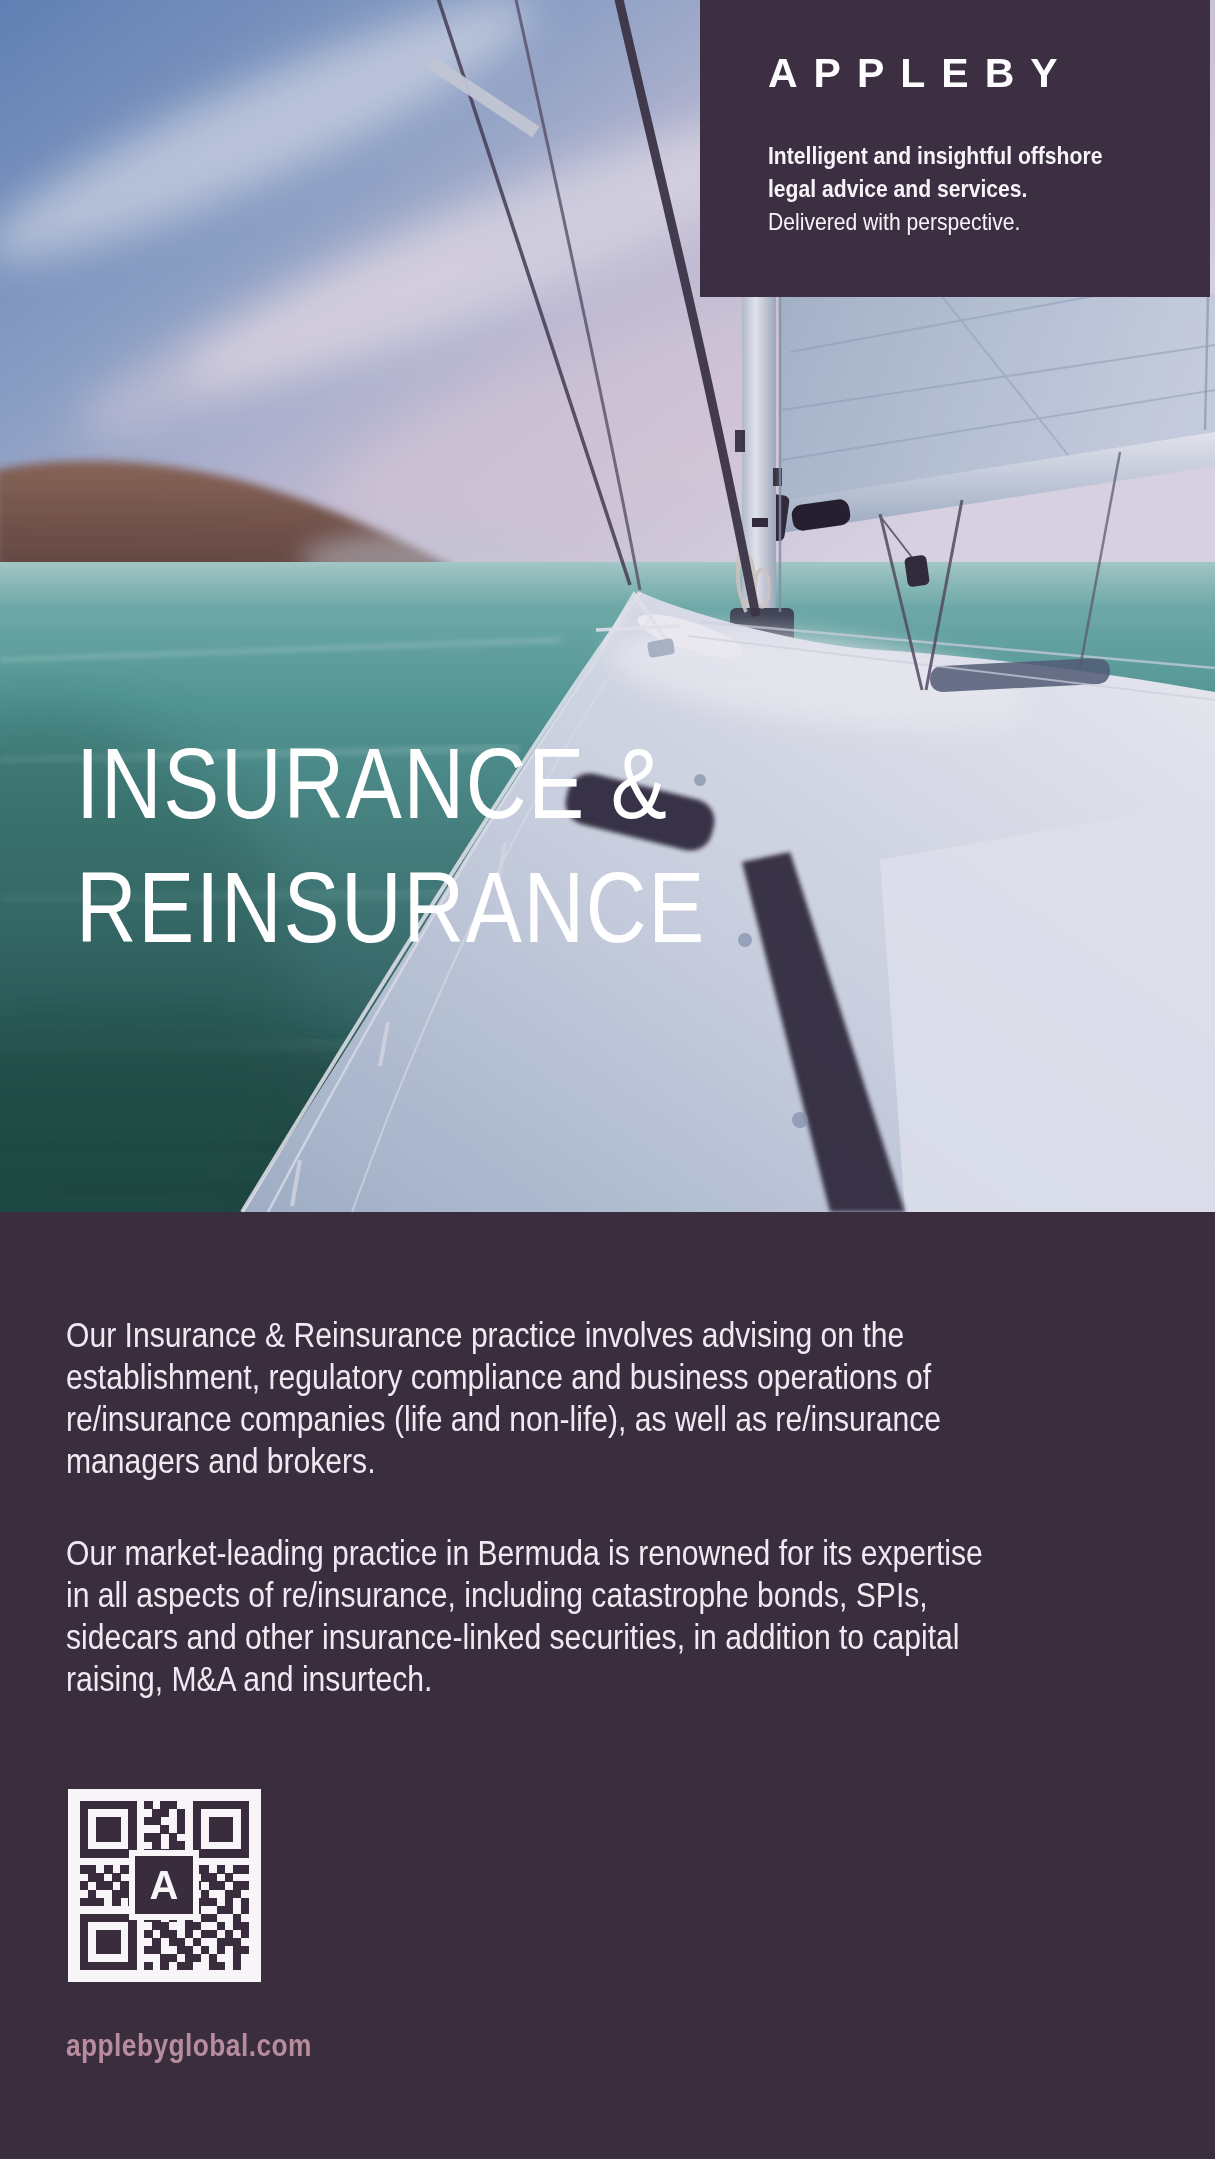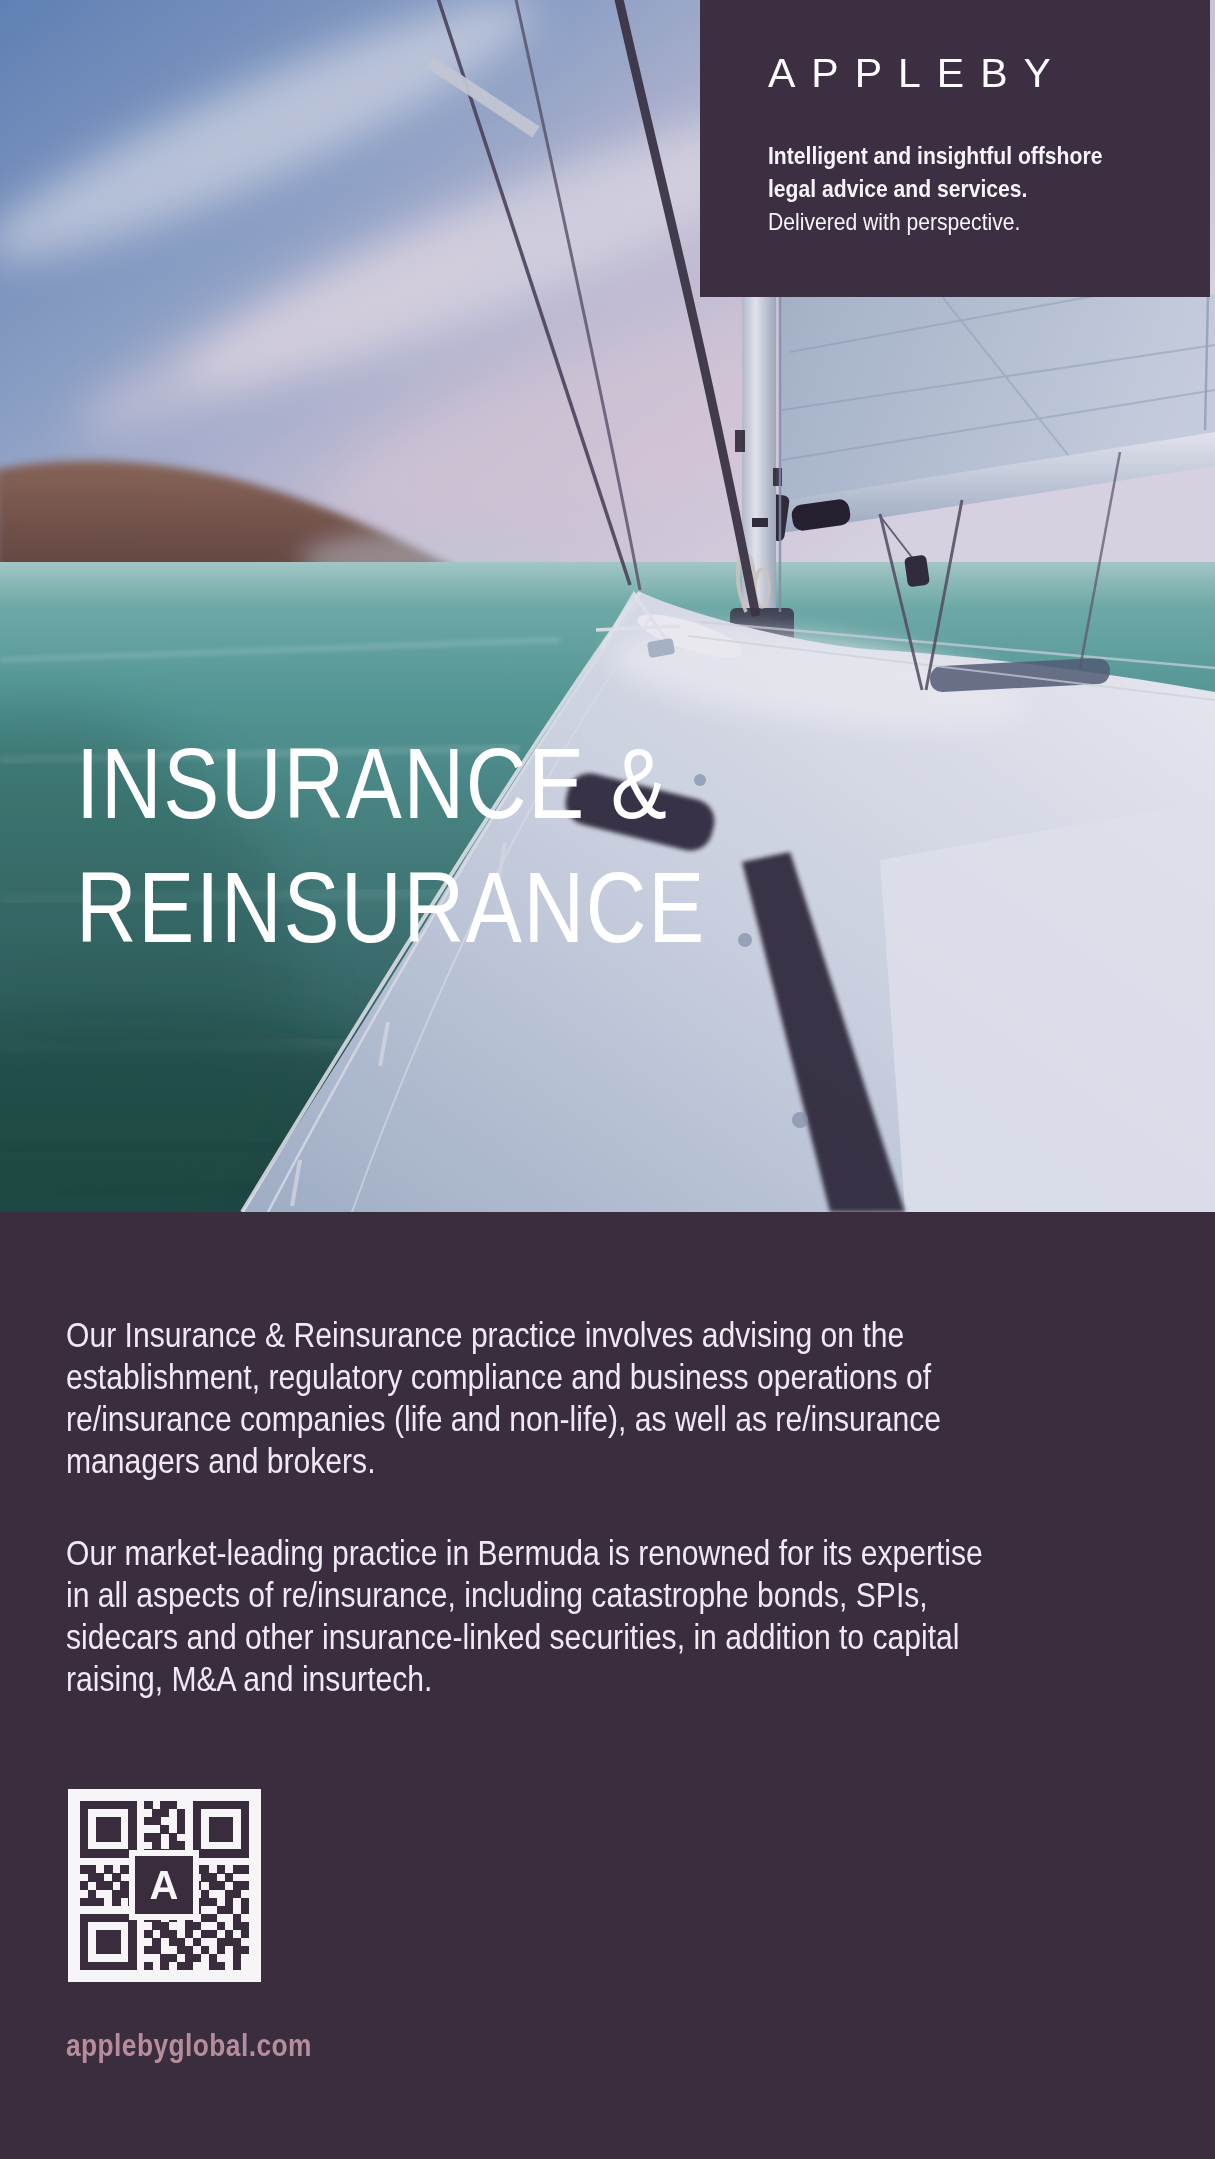--- a/index.html
+++ b/index.html
@@ -19,21 +19,21 @@
   }
   .photo{position:absolute;left:0;top:0;width:1215px;height:1212px;}
   .photo svg{display:block;}
   
   .brand-box{
     position:absolute;left:700px;top:0;width:510px;height:297px;
     background:var(--brand-box-purple);
   }
   .brand-logo{
     position:absolute;left:68px;top:53px;
-    color:#fdfcfe;font-size:41px;font-weight:normal;
+    color:#fdfcfe;font-size:41px;font-weight:bold;
     letter-spacing:16px;line-height:1;white-space:nowrap;
   }
   .brand-tagline{
     position:absolute;left:68px;top:139px;
     color:#f7f4f9;font-size:24px;line-height:33px;
     transform:scaleX(0.88);transform-origin:left top;white-space:nowrap;
   }
   .brand-tagline .b{font-weight:bold;}
   
   .hero-title{

